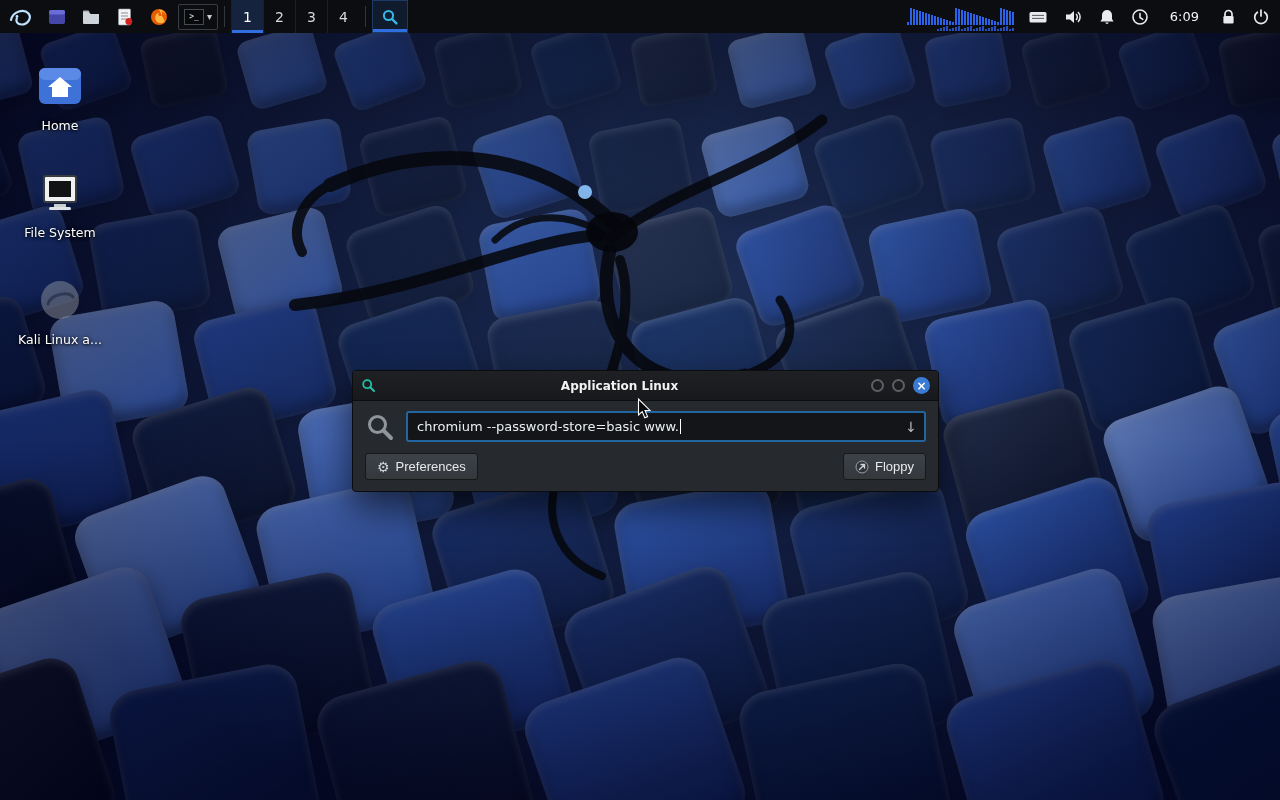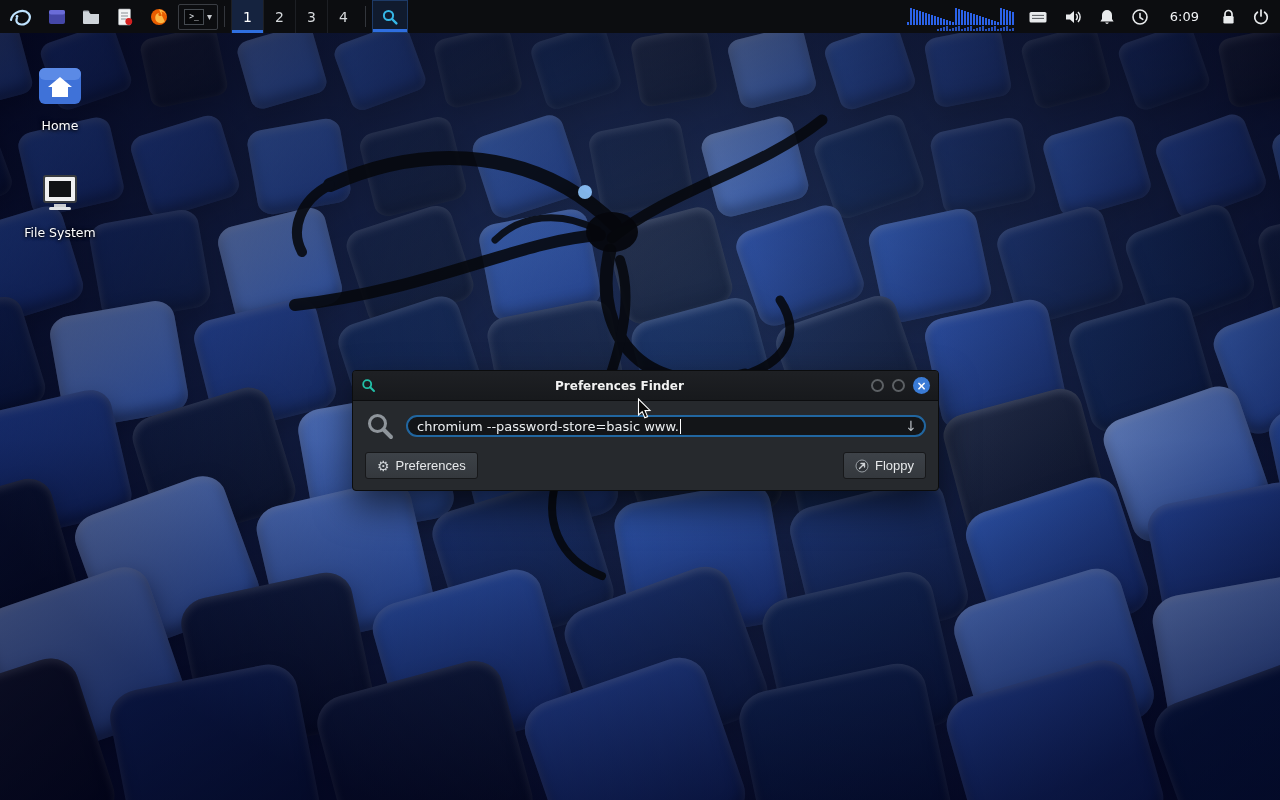--- a/index.html
+++ b/index.html
@@ -66,22 +66,22 @@
             box-shadow:0 16px 36px rgba(0,0,0,.6); overflow:hidden; }
   #titlebar { height:30px; display:flex; align-items:center; padding:0 8px;
               background:linear-gradient(#1e2024,#17191c); border-bottom:1px solid #0c0d0f; }
   #titlebar .title { flex:1; text-align:center; font-size:12px; font-weight:bold; color:#f2f2f2; }
   .circ { width:13px; height:13px; border-radius:50%; border:2px solid #5c6064; margin-left:8px; }
   #close-btn { width:17px; height:17px; border-radius:50%; background:#3a7bd5; margin-left:8px;
                display:flex; align-items:center; justify-content:center;
                color:#fff; font-size:12px; font-weight:bold; line-height:1; }
   #finder-body { padding:10px 12px 11px; }
   #search-row { display:flex; align-items:center; gap:11px; }
-  #entry { flex:1; height:22px; position:relative; background:#131518;
-           border:2px solid #2166a0; border-radius:13px; display:flex; align-items:center;
+  #entry { flex:1; height:31px; position:relative; background:#131518;
+           border:2px solid #2166a0; border-radius:3px; display:flex; align-items:center;
            padding:0 26px 0 9px; color:#eceff1; font-size:13px; white-space:nowrap; }
   .caret { display:inline-block; width:1px; height:15px; background:#ffffff; margin-left:1px; }
   #entry-arrow { position:absolute; right:7px; top:50%; transform:translateY(-52%);
                  color:#b9bec3; font-size:14px; }
   #btn-row { display:flex; justify-content:space-between; margin-top:11px; }
   .fbtn { display:inline-flex; align-items:center; gap:6px; height:27px; padding:0 11px;
           background:linear-gradient(#3d4248,#34383d); border:1px solid #17181a;
           border-radius:3px; color:#e6e8ea; font-size:13px; }
   .fbtn .gear { font-size:14px; color:#cfd3d7; line-height:1; }
 
@@ -388,30 +388,39 @@
         <rect x="5" y="4" width="32" height="26" rx="2" fill="#f0f1f2" stroke="#3a3d40" stroke-width="2"></rect>
         <rect x="10" y="9" width="22" height="16" fill="#111315"></rect>
         <rect x="15" y="32" width="12" height="3" fill="#c9ccd0"></rect>
         <rect x="10" y="35" width="22" height="3" rx="1.5" fill="#dfe2e5"></rect>
       </svg>
     </div>
     <div class="lbl">File System</div>
   </div>
 
 
+  <div class="dicon faded">
+    <div class="glyph">
+      <svg width="44" height="44" viewBox="0 0 44 44">
+        <circle cx="22" cy="22" r="19" fill="#9aa0a8"></circle>
+        <path d="M10,26 C13,16 30,13 35,19" fill="none" stroke="#5b6068" stroke-width="3" stroke-linecap="round"></path>
+      </svg>
+    </div>
+    <div class="lbl">Kali Linux a...</div>
+  </div>
 
 </div>
 
 <div id="finder">
   <div id="titlebar">
     <svg width="15" height="15" viewBox="0 0 15 15">
       <circle cx="6.2" cy="6.2" r="4" fill="none" stroke="#22c0a8" stroke-width="1.8"></circle>
       <line x1="9.2" y1="9.2" x2="13" y2="13" stroke="#22c0a8" stroke-width="2" stroke-linecap="round"></line>
     </svg>
-    <div class="title">Preferences Finder</div>
+    <div class="title">Application Linux</div>
     <div class="circ"></div>
     <div class="circ"></div>
     <div id="close-btn">
       <span>×</span>
     </div>
   </div>
 
   <div id="finder-body">
     <div id="search-row">
       <svg width="30" height="30" viewBox="0 0 30 30">

